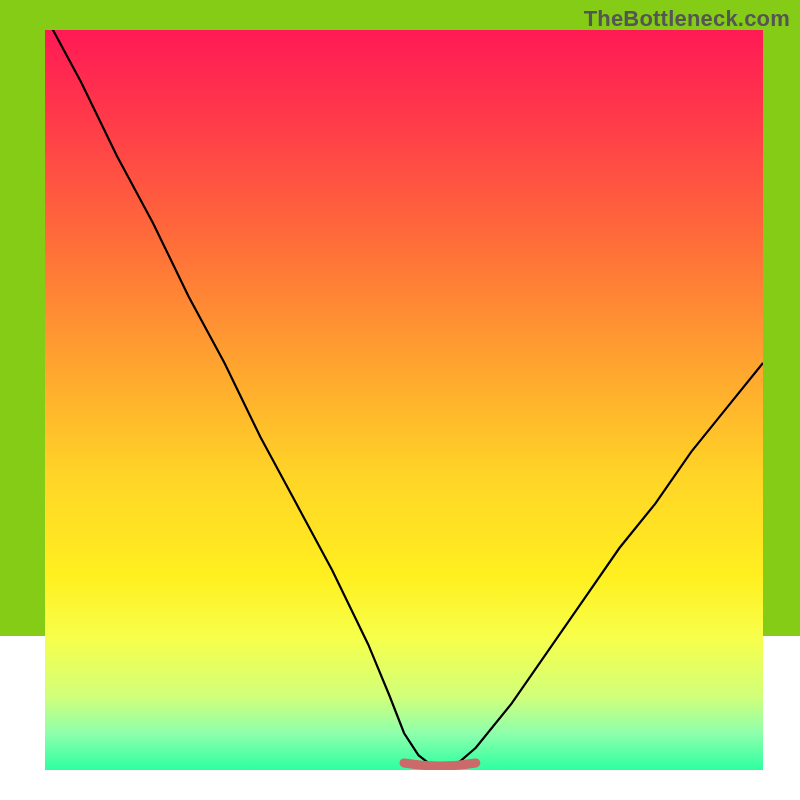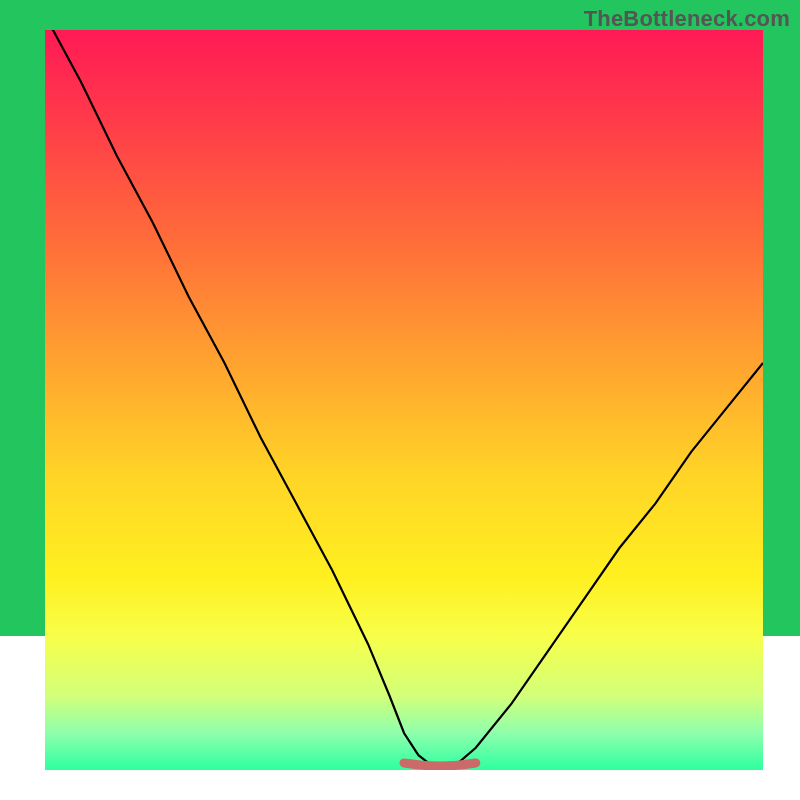--- a/index.html
+++ b/index.html
@@ -8,21 +8,21 @@
     width: 800px;
     height: 800px;
     background: #ffffff;
     font-family: Arial, Helvetica, sans-serif;
     overflow: hidden;
   }
   .stage {
     position: relative;
     width: 800px;
     height: 636px;
-    background: #22c55e;
+    background: #84cc16;
   }
   .watermark {
     position: absolute;
     top: 6px;
     right: 10px;
     font-size: 22px;
     font-weight: 600;
     color: #555;
     z-index: 10;
     letter-spacing: 0.2px;

